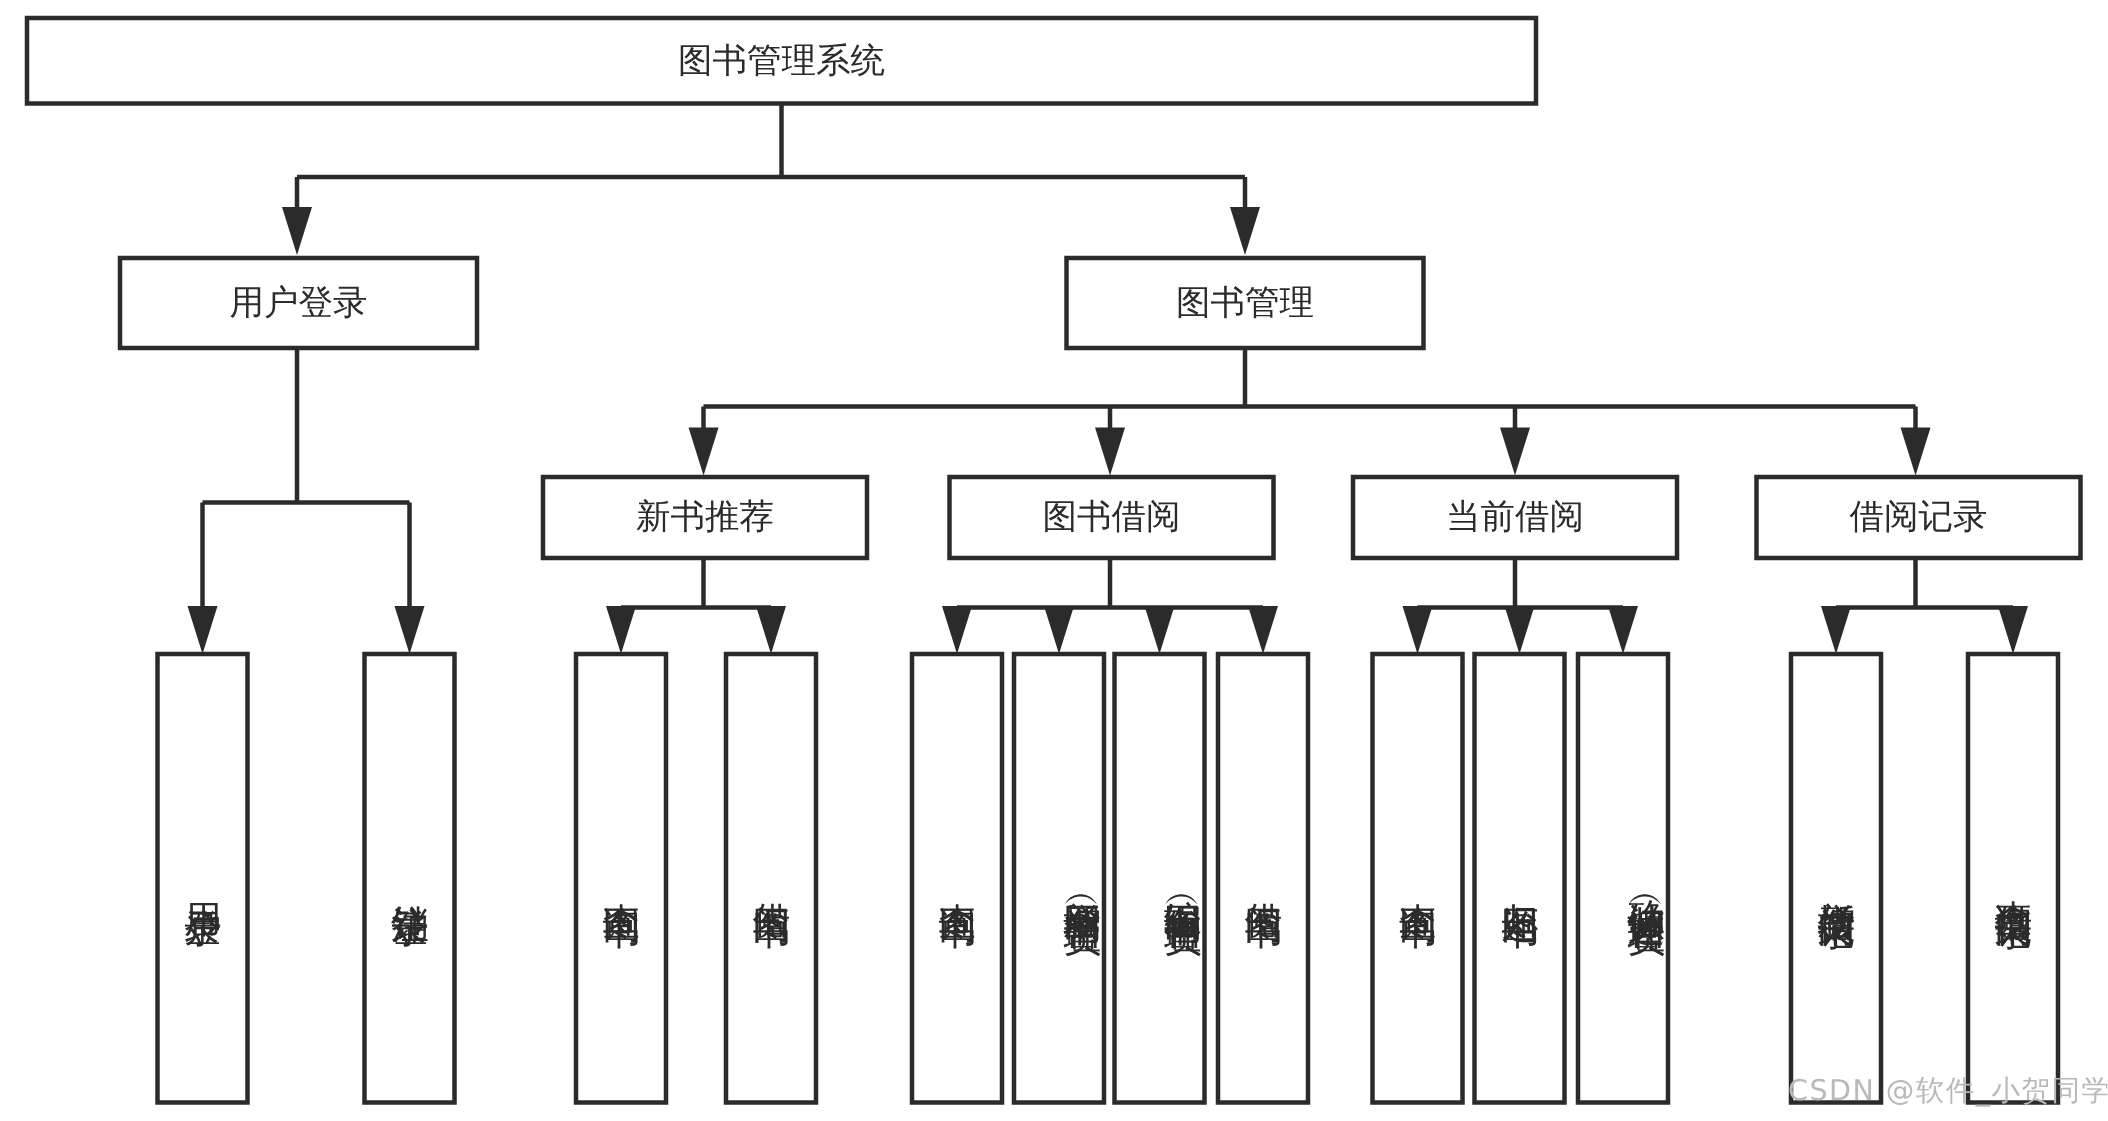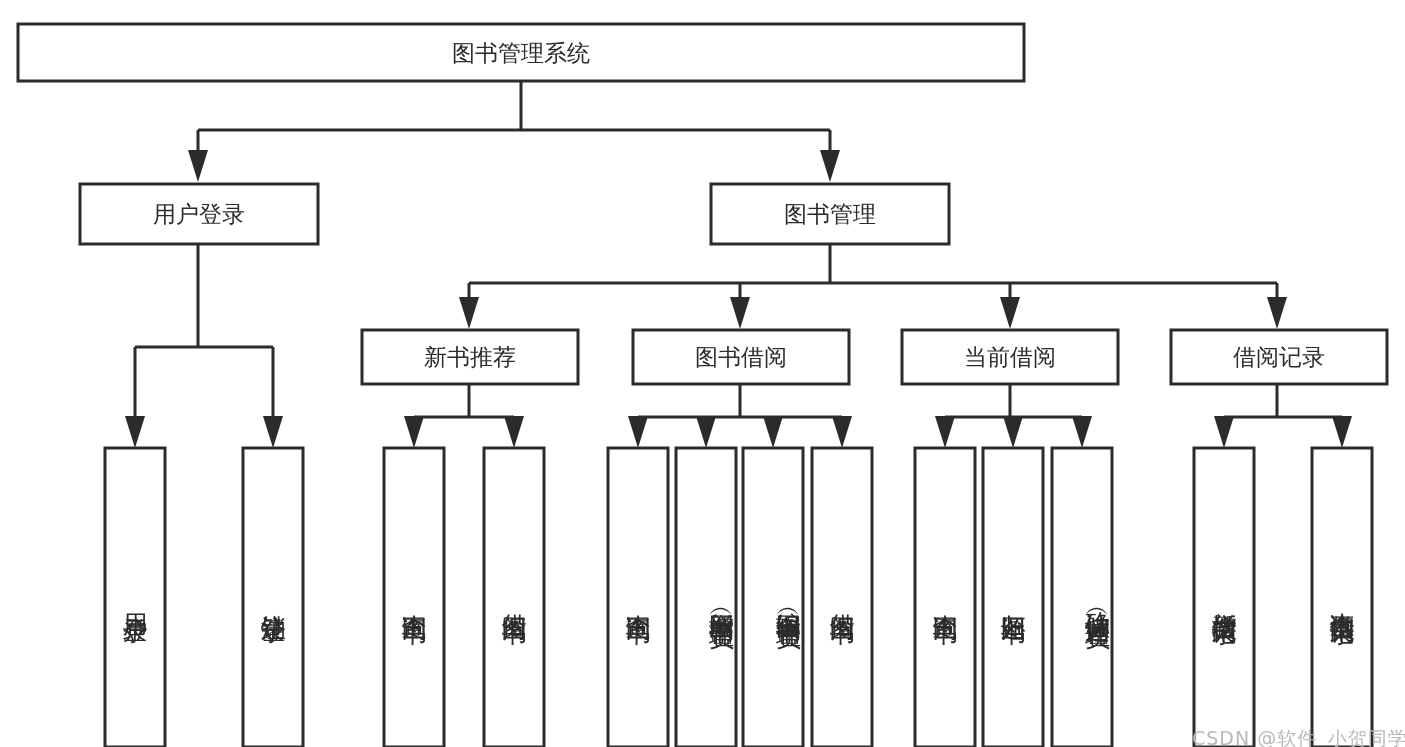--- a/index.html
+++ b/index.html
@@ -1,20 +1,20 @@
 <!DOCTYPE html>
 <html><head>
 <meta charset="utf-8">
 <style>
   html,body{margin:0;padding:0;background:#ffffff;}
   body{
     font-family:"DejaVu Sans","Liberation Sans",sans-serif;
     width:1405px;height:747px;overflow:hidden;
   }
-  #stage{position:relative;width:1405px;height:534px;background:#fff;margin-top:12px;}
+  #stage{position:relative;width:1405px;height:534px;background:#fff;}
   svg#diagram{position:absolute;left:0;top:0;width:1405px;height:747px;display:block;}
 
   .node-rect{fill:#ffffff;stroke:#2b2b2b;stroke-width:3;}
   .node-rect.thin{stroke-width:3;}
   .conn{stroke:#2b2b2b;stroke-width:3;fill:none;}
   .arrow-head{fill:#2b2b2b;stroke:none;}
 
   .node-label{
     font-family:"DejaVu Sans","Liberation Sans",sans-serif;
     font-size:23px;fill:#2b2b2b;

